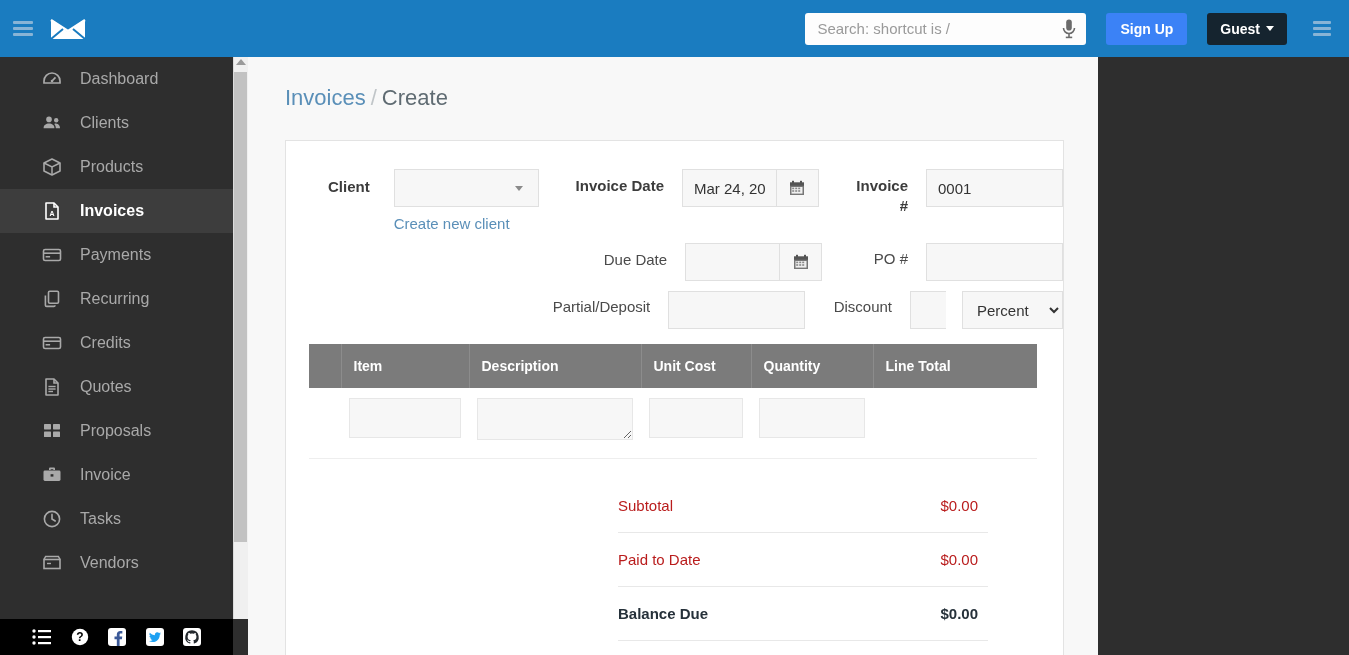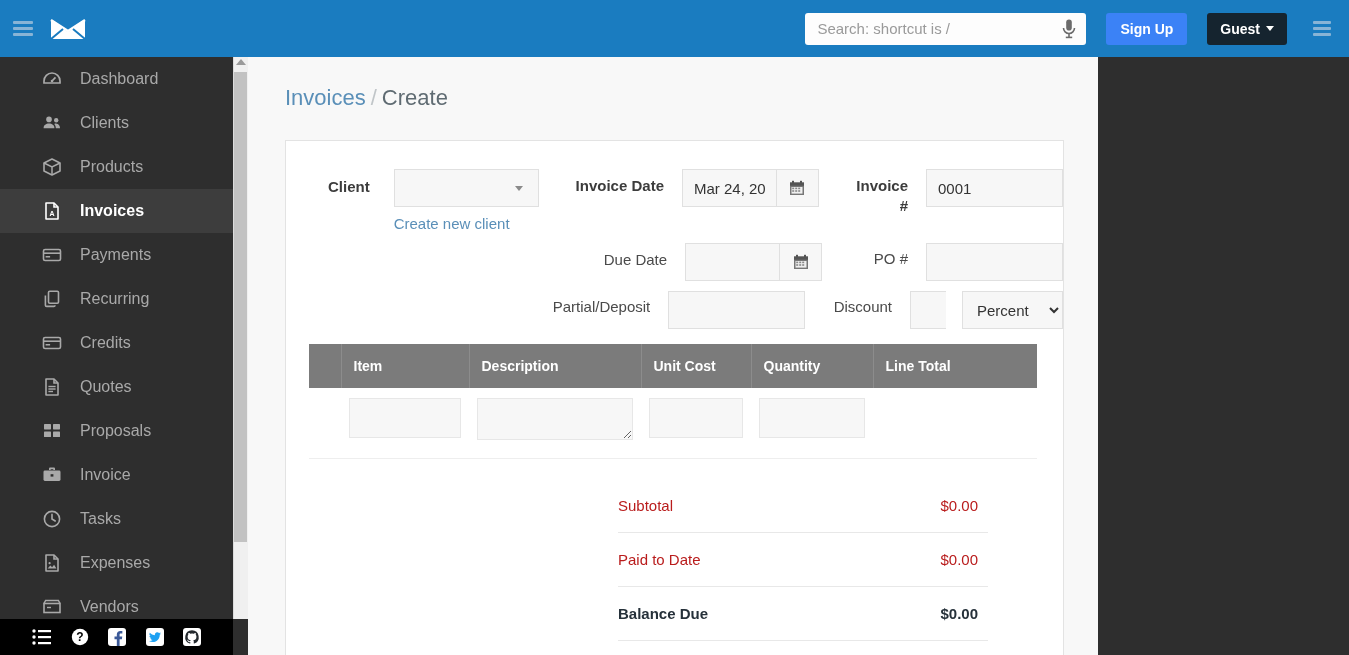--- a/index.html
+++ b/index.html
@@ -428,31 +428,20 @@
       <span class="nav-label">Invoice</span>
     </div>
     <div class="nav-item">
       <span class="nav-ico">
         <svg width="20" height="20" viewBox="0 0 20 20">
           <circle cx="10" cy="10" r="7.6" fill="none" stroke="currentColor" stroke-width="1.6"></circle>
           <path d="M10 5.4V10l3.2 2" fill="none" stroke="currentColor" stroke-width="1.6" stroke-linecap="round"></path>
         </svg>
       </span>
       <span class="nav-label">Tasks</span>
-    </div>
-    <div class="nav-item">
-      <span class="nav-ico">
-        <svg width="20" height="20" viewBox="0 0 20 20">
-          <path d="M4 2h8l4 4v12H4z" fill="none" stroke="currentColor" stroke-width="1.6" stroke-linejoin="round"></path>
-          <path d="M12 2v4h4" fill="none" stroke="currentColor" stroke-width="1.6"></path>
-          <circle cx="7.6" cy="10.2" r="1.1" fill="currentColor"></circle>
-          <path d="M5.6 15.4l2.8-3 1.7 1.8 2-2.4 2.3 3.6z" fill="currentColor"></path>
-        </svg>
-      </span>
-      <span class="nav-label">Expenses</span>
     </div>
     <div class="nav-item">
       <span class="nav-ico">
         <svg width="20" height="20" viewBox="0 0 20 20">
           <rect x="2" y="6.5" width="16" height="9" fill="none" stroke="currentColor" stroke-width="1.6"></rect>
           <path d="M2 6.5l1.6-3h12.8l1.6 3" fill="none" stroke="currentColor" stroke-width="1.5"></path>
           <line x1="5" y1="10.5" x2="9" y2="10.5" stroke="currentColor" stroke-width="1.4"></line>
         </svg>
       </span>
       <span class="nav-label">Vendors</span>

